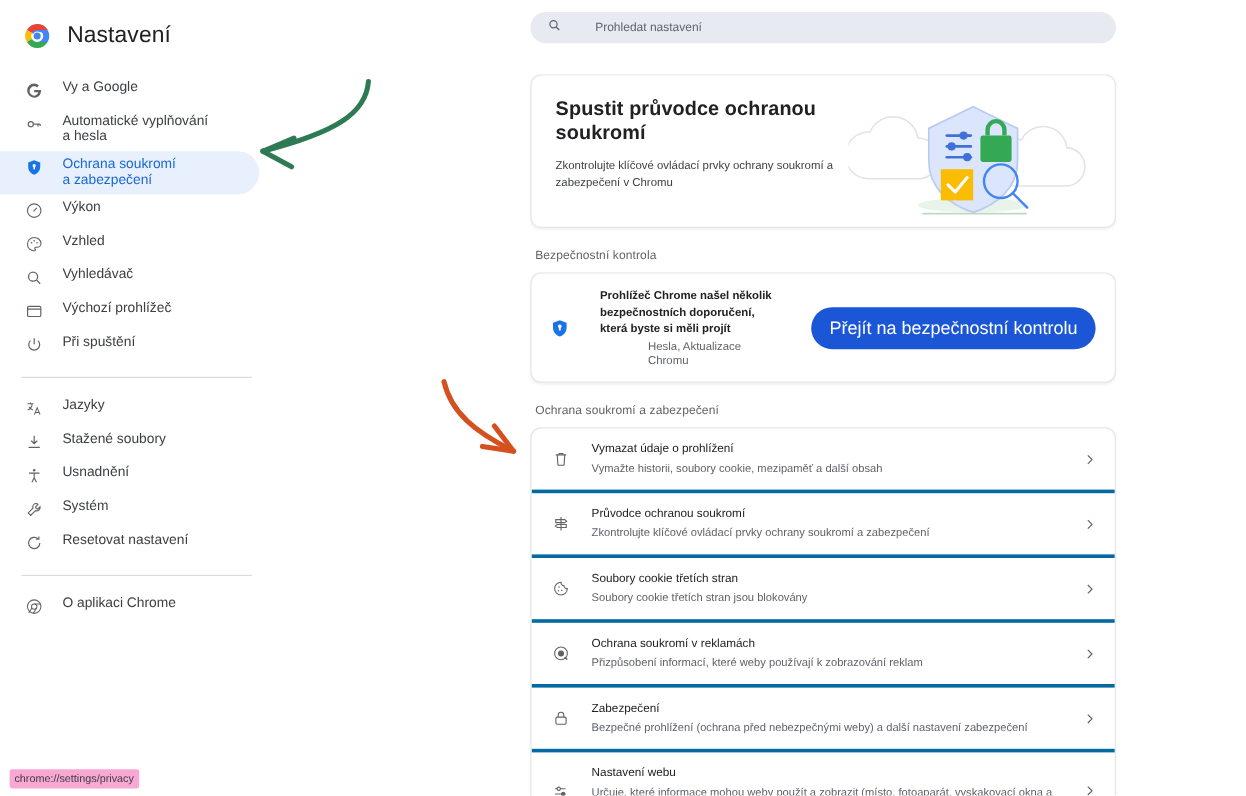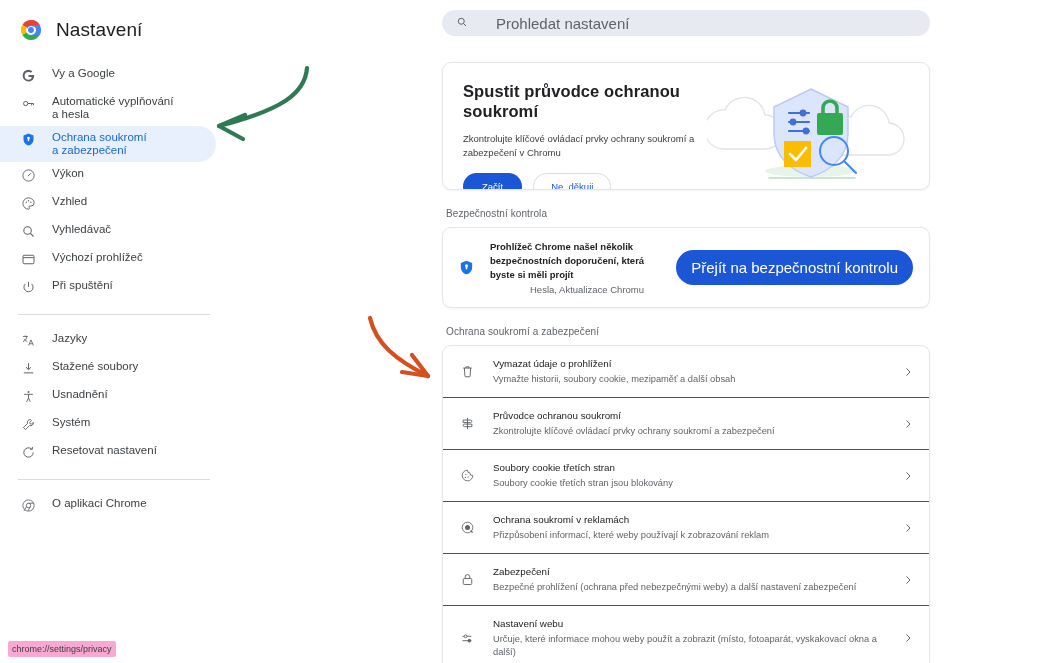--- a/index.html
+++ b/index.html
@@ -53,21 +53,21 @@
   
   #main {
     position: absolute; left: 230px; top: 0; right: 0; bottom: 0;
     background: #ffffff;
   }
   .searchbar {
     position: absolute; left: 212px; top: 10px; width: 488px; height: 26px;
     background: #e8eaf1; border-radius: 999px;
     display: flex; align-items: center; gap: 9px; padding: 0 14px;
   }
-  .searchbar .ph { font-size: 15px; color: #5f6368; padding-left: 19px; }
+  .searchbar .ph { font-size: 10px; color: #5f6368; padding-left: 19px; }
 
   .content { position: absolute; left: 212px; top: 62px; width: 488px; }
 
   .card {
     background: #fff; border: 1px solid #e4e6ea; border-radius: 9px;
     box-shadow: 0 1px 2px rgba(60,64,67,.07);
   }
 
   
   .promo { position: relative; height: 128px; overflow: hidden; padding: 18px 20px 0 20px; }
@@ -90,37 +90,37 @@
     border-radius: 999px; font-size: 9.5px; padding: 7px 17px; cursor: pointer;
     font-family: inherit;
   }
   .promo .art { position: absolute; right: 6px; top: 14px; width: 216px; height: 112px; }
 
   .section-label {
     font-size: 10px; color: #5f6368; margin: 18px 0 8px 4px; letter-spacing: .1px;
   }
 
   
-  .safety { display: flex; align-items: center; padding: 12px 16px 12px 15px; gap: 14px; }
+  .safety { display: flex; align-items: center; padding: 12px 16px 12px 15px; gap: 24px; }
   .safety .sic { width: 18px; flex: 0 0 18px; color: #1a73e8; display:flex; }
   .safety .txt { flex: 1; }
   .safety .t1 { font-size: 9.5px; color: #202124; font-weight: bold; line-height: 14px; max-width: 300px; }
   .safety .t2 { font-size: 9.5px; color: #5f6368; margin-top: 2px; padding-left: 40px; }
   .btn-check {
     background: #1a56d6; color: #fff; border: none; border-radius: 999px;
     font-size: 15px; padding: 9px 15px; cursor: pointer; white-space: nowrap;
     font-family: inherit;
   }
 
   
   .rows { overflow: hidden; }
   .row {
     display: flex; align-items: center; gap: 17px;
     padding: 11px 15px 11px 16px; cursor: pointer;
-    border-top: 1px solid #0369a1;
+    border-top: 3px solid #0369a1;
   }
   .row:first-child { border-top: none; }
   .row .ric { width: 17px; flex: 0 0 17px; color: #5f6368; display: flex; justify-content:center; }
   .row .rtxt { flex: 1; }
   .row .rt1 { font-size: 9.8px; color: #202124; line-height: 14px; }
   .row .rt2 { font-size: 9.3px; color: #5f6368; line-height: 13px; margin-top: 2px; }
   .row .chev { color: #5f6368; flex: 0 0 12px; display:flex; }
 
   
   #statusbar {
@@ -315,24 +315,20 @@
         </svg>
       </span>
       <span class="ph">Prohledat nastavení</span>
     </div>
 
     <div class="content">
 
       <div class="card promo">
         <h2>Spustit průvodce ochranou soukromí</h2>
         <p>Zkontrolujte klíčové ovládací prvky ochrany soukromí a zabezpečení v Chromu</p>
-        <div class="btns">
-          <button class="btn-primary">Začít</button>
-          <button class="btn-outline">Ne, děkuji</button>
-        </div>
         <div class="art">
           <svg viewBox="0 0 216 112" width="216" height="112">
 
             <path d="M16 72 h42 a17 17 0 0 0 0-34 a21 21 0 0 0-40-5 a13 13 0 0 0-2 39 z" fill="#fff" stroke="#dfe3ea" stroke-width="1.3"></path>
             <path d="M120 78 h60 a16 16 0 0 0 2-32 a20 20 0 0 0-38-6 a14 14 0 0 0-24 38 z" fill="#fff" stroke="#dfe3ea" stroke-width="1.3"></path>
 
             <ellipse cx="104" cy="94" rx="46" ry="6" fill="#e8f3ea"></ellipse>
             <path d="M62 101 h86" stroke="#bcd9c4" stroke-width="1.6" stroke-linecap="round"></path>
 
             <path d="M104 12 L141 30 v27 c0 22-16 36-37 43 -21-7-37-21-37-43 V30 z" fill="#dbe5fb" stroke="#b9cbf3" stroke-width="1.4"></path>

